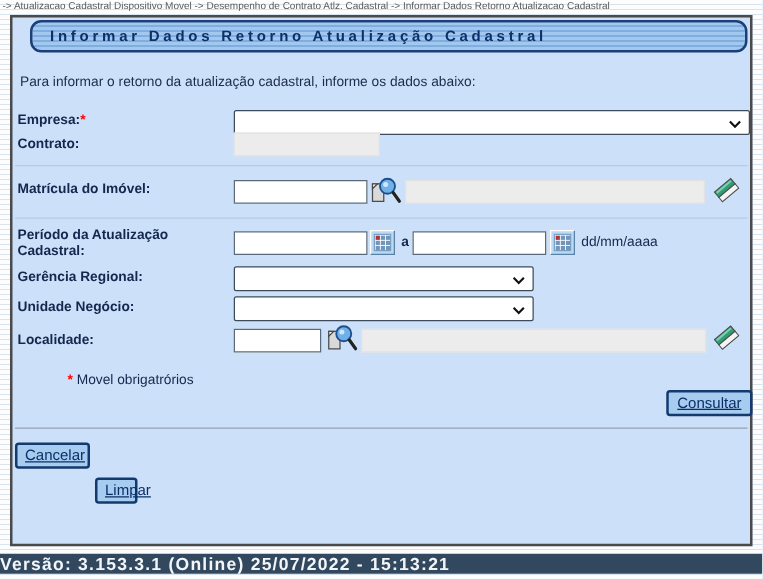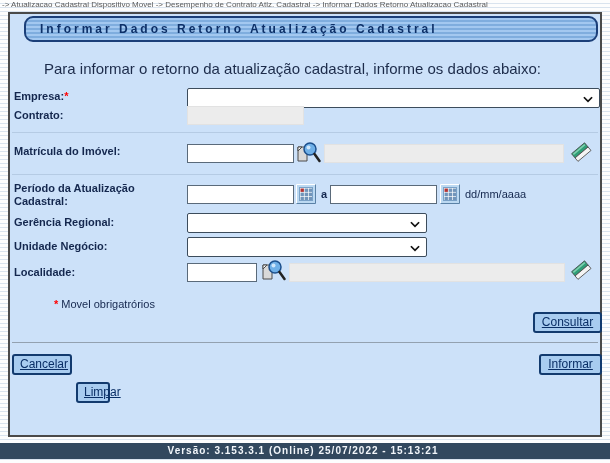--- a/index.html
+++ b/index.html
@@ -16,21 +16,21 @@
     position: absolute; left: 8px; top: 12px; width: 594px; height: 425px;
     background: #cce1f9; border: 2px solid #4a4a4a;
   }
   .titlebar {
     position: absolute; left: 14px; top: 2px; right: 2px; height: 26px;
     background: repeating-linear-gradient(180deg, #a3c8f0 0 2px, #7fadde 2px 4px);
     border: 2px solid #1b3f79; border-radius: 9px;
     color: #0d3068; font-size: 12px; font-weight: bold; letter-spacing: 3px;
     line-height: 22px; padding-left: 14px; white-space: nowrap; overflow: hidden;
   }
-  .instruction { position: absolute; left: 6px; top: 46px; font-size: 15px; color: #1c2b4a; margin-left: 28px; }
+  .instruction { position: absolute; left: 6px; top: 46px; font-size: 11px; color: #1c2b4a; }
   .lbl { position: absolute; font-size: 11px; font-weight: bold; color: #14274e; }
   .txt { position: absolute; font-size: 11px; color: #14274e; }
   .req { color: #ff0000; font-weight: bold; }
   .input {
     position: absolute; background: #ffffff; border: 1px solid #5a6a7a; height: 19px;
     font-size: 11px; padding: 0 3px; font-family: "Liberation Sans", sans-serif;
   }
   .ro { position: absolute; background: #ececec; border: 1px solid #e2e2e2; height: 19px; }
   .select {
     position: absolute; background: #ffffff; border: 1px solid #3c4c5c; height: 20px;
@@ -40,22 +40,22 @@
   .sep { position: absolute; left: 2px; right: 2px; height: 0; border-top: 1px solid #b5cbe4; }
   .rule { position: absolute; left: 2px; right: 2px; height: 0; border-top: 1px solid #93a1b0; }
   .btn {
     position: absolute; height: 21px; background: #a8ccf0; border: 2px solid #123a6e;
     color: #0a2f66; font-size: 12px; font-family: "Liberation Sans", sans-serif;
     border-radius: 3px; padding: 0 6px; line-height: 15px; cursor: pointer; text-decoration: underline;
   }
   .icon-btn { position: absolute; cursor: pointer; }
   .footer {
     position: absolute; left: 0; top: 443px; width: 610px; height: 16px;
-    background: #32485e; color: #f2f6fa; font-size: 10px; font-weight: bold;
-    letter-spacing: 1px; text-align: center; line-height: 16px; padding-right: 4px;
+    background: #32485e; color: #f2f6fa; font-size: 14px; font-weight: bold;
+    letter-spacing: 1px; text-align: left; line-height: 16px; padding-right: 4px;
   }
 </style>
 </head>
 <body>
 
 <div class="page">
 
   <div class="breadcrumb">-&gt; Atualizacao Cadastral Dispositivo Movel -&gt; Desempenho de Contrato Atlz. Cadastral -&gt; Informar Dados Retorno Atualizacao Cadastral</div>
 
   <div class="panel">
@@ -183,19 +183,18 @@
     </span>
 
     <span class="txt" style="left:44px; top:284px;"><span class="req">*</span> <span>Movel obrigatrórios</span></span>
 
     <button class="btn" style="left:523px; top:298px; width:69px;">Consultar</button>
 
     <div class="rule" style="top:328px;"></div>
 
     <button class="btn" style="left:2px; top:340px; width:60px;">Cancelar</button>
     <button class="btn" style="left:66px; top:340px; width:34px;margin-top:28px;">Limpar</button>
-    <button class="btn" style="left:529px; top:340px; width:63px;">Informar</button>
 
   </div>
 
   <div class="footer">Versão: 3.153.3.1 (Online) 25/07/2022 - 15:13:21</div>
 
 </div>
 
 </body></html>

